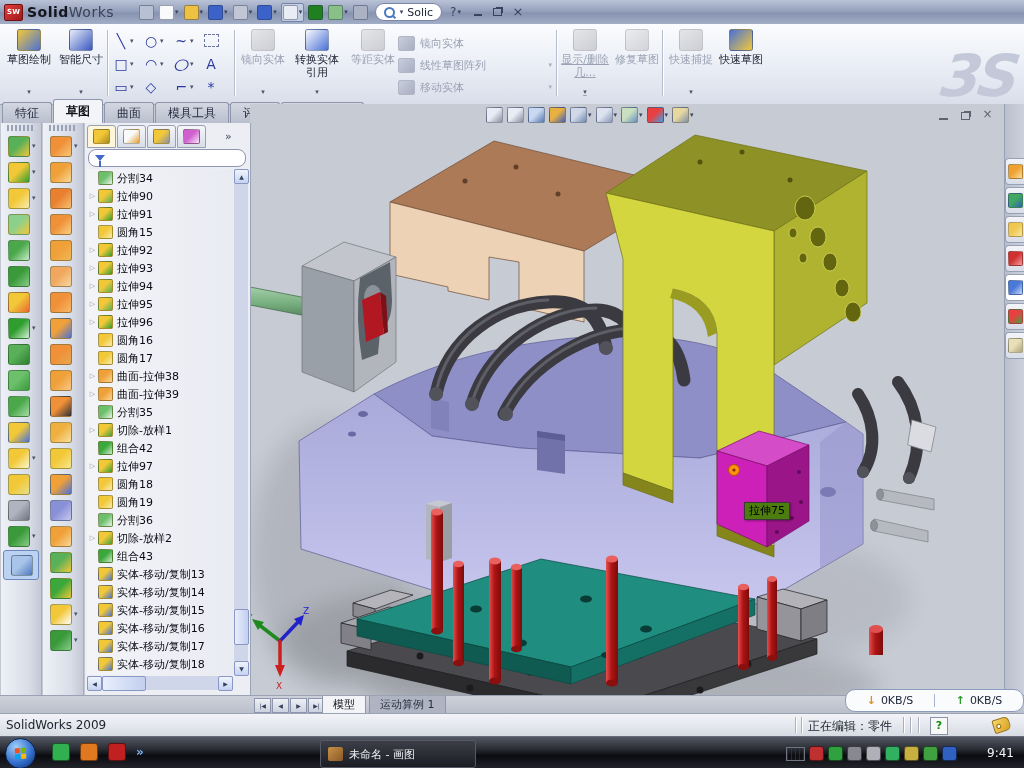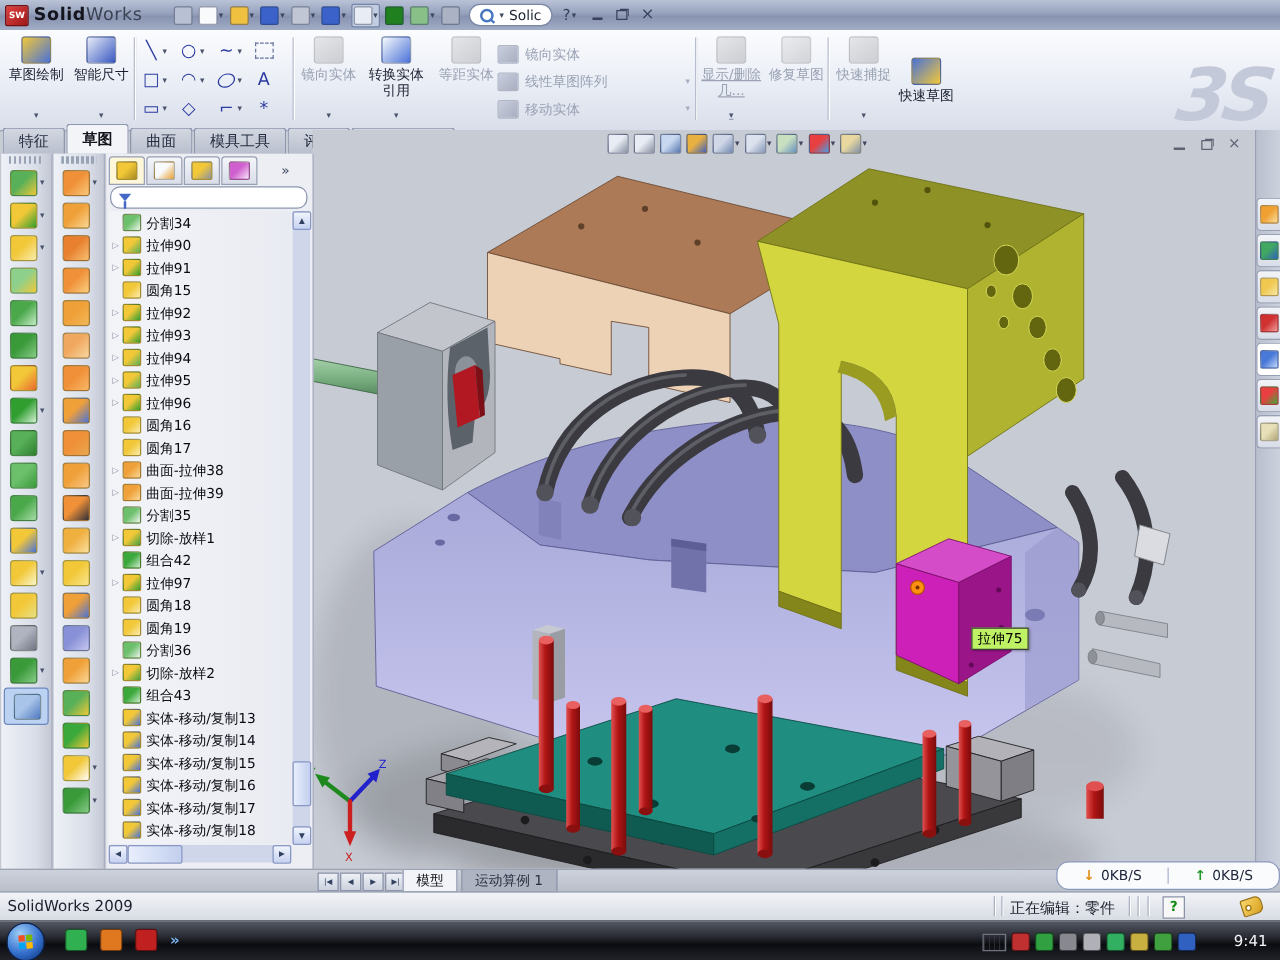--- a/index.html
+++ b/index.html
@@ -110,22 +110,22 @@
   
   #viewport{left:250px;top:104px;width:754px;height:591px;background:#c7cbd4;overflow:hidden;}
   #headsup{position:absolute;left:236px;top:3px;display:flex;gap:4px;align-items:center;}
   .hui{display:flex;align-items:center;}
   .huc{width:15px;height:14px;border-radius:2px;border:1px solid rgba(50,60,90,.5);display:inline-block;}
   .hud{font-size:7px;color:#3c465e;margin-left:1px;}
   #vpbtns{position:absolute;right:10px;top:6px;display:flex;gap:9px;}
   .vpb{width:13px;height:11px;position:relative;color:#5d6372;font-size:12px;line-height:9px;text-align:center;}
   .vpb .mini{display:block;width:9px;height:2px;background:#5d6372;margin:8px auto 0;}
   .vpb .rest{display:block;width:7px;height:6px;border:1px solid #5d6372;margin:2px auto 0;box-shadow:2px -2px 0 -1px #5d6372;}
-  #tooltip{position:absolute;left:494px;top:398px;background:#bef264;border:1px solid #3a3a3a;
-    padding:0 4px;font-size:11px;color:#000;height:16px;line-height:16px;box-shadow:1px 1px 2px rgba(0,0,0,.35);margin-left:33px;}
+  #tooltip{position:absolute;left:494px;top:398px;background:#4d7c0f;border:1px solid #3a3a3a;
+    padding:0 4px;font-size:11px;color:#000;height:16px;line-height:16px;box-shadow:1px 1px 2px rgba(0,0,0,.35);}
 
   
   #taskpane{left:1004px;top:104px;width:20px;height:591px;background:linear-gradient(90deg,#b9bfcd,#cdd2de);
     border-left:1px solid #98a0b4;}
   .tpi{width:19px;height:25px;margin:2px 0 2px 0;background:linear-gradient(#f2f4f8,#d8dde8);
     border:1px solid #98a0b4;border-right:none;border-radius:4px 0 0 4px;display:flex;
     align-items:center;justify-content:center;}
   .tpi.active{background:#fff;}
   .tpc{width:13px;height:13px;border-radius:2px;border:1px solid rgba(60,60,60,.35);}
 
@@ -346,21 +346,21 @@
     <div class="bigbtn dis" style="left:612px;">
       <span class="bicon" style="background:linear-gradient(135deg,#d8dce8,#a8aec0);"></span>
       <span>修复草图</span>
     </div>
     <div class="vsep" style="left:662px;"></div>
     <div class="bigbtn dis" style="left:666px;">
       <span class="bicon" style="background:linear-gradient(135deg,#c8cede,#9aa2b6);"></span>
       <span>快速捕捉</span>
       <span class="bdrop">▾</span>
     </div>
-    <div class="bigbtn" style="left:716px;justify-content:center;">
+    <div class="bigbtn" style="left:716px;">
       <span class="bicon" style="background:linear-gradient(135deg,#4a72d8,#f2c838);"></span>
       <span>快速草图</span>
     </div>
     <div id="watermark">3S</div>
   </div>
 
   <div id="cmdtabs" class="abs">
       <div class="cmdtab">特征</div>
       <div class="cmdtab active">草图</div>
       <div class="cmdtab">曲面</div>
@@ -999,20 +999,24 @@
         <i style="background:#00a4ef;"></i>
           <i style="background:#ffb900;"></i>
       </div>
     </div>
     <div id="quicklaunch">
         <span class="qli" style="background: rgb(48, 176, 80);"></span>
         <span class="qli" style="background: rgb(224, 120, 32);"></span>
         <span class="qli" style="background: rgb(192, 32, 32);"></span>
         <span id="qlmore">»</span>
       </div>
+    <div class="taskbtn idle" style="left:320px;width:140px;">
+      <span class="tbicon" style="background:linear-gradient(135deg,#c89048,#8a5a28);"></span>
+      <span>未命名 - 画图</span>
+    </div>
     <div id="tray">
       <span id="kbicon"></span>
     <span class="trayi" style="background: rgb(192, 48, 48);"></span>
         <span class="trayi" style="background: rgb(48, 160, 64);"></span>
         <span class="trayi" style="background: rgb(136, 136, 144);"></span>
         <span class="trayi" style="background: rgb(176, 176, 184);"></span>
         <span class="trayi" style="background: rgb(48, 176, 96);"></span>
         <span class="trayi" style="background: rgb(200, 176, 64);"></span>
         <span class="trayi" style="background: rgb(64, 160, 64);"></span>
         <span class="trayi" style="background: rgb(48, 96, 192);"></span>

